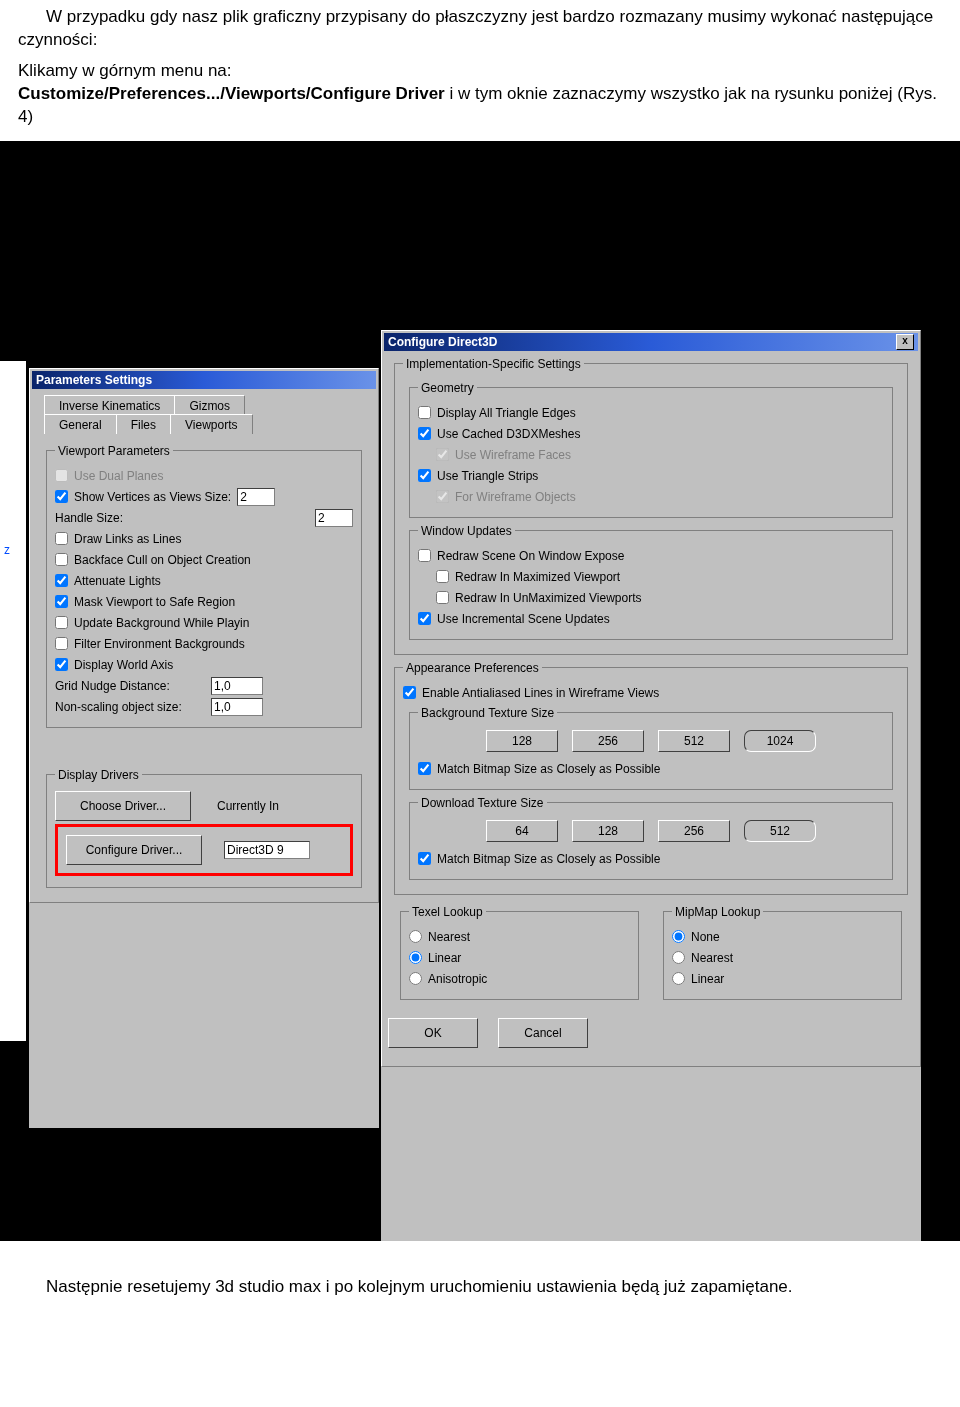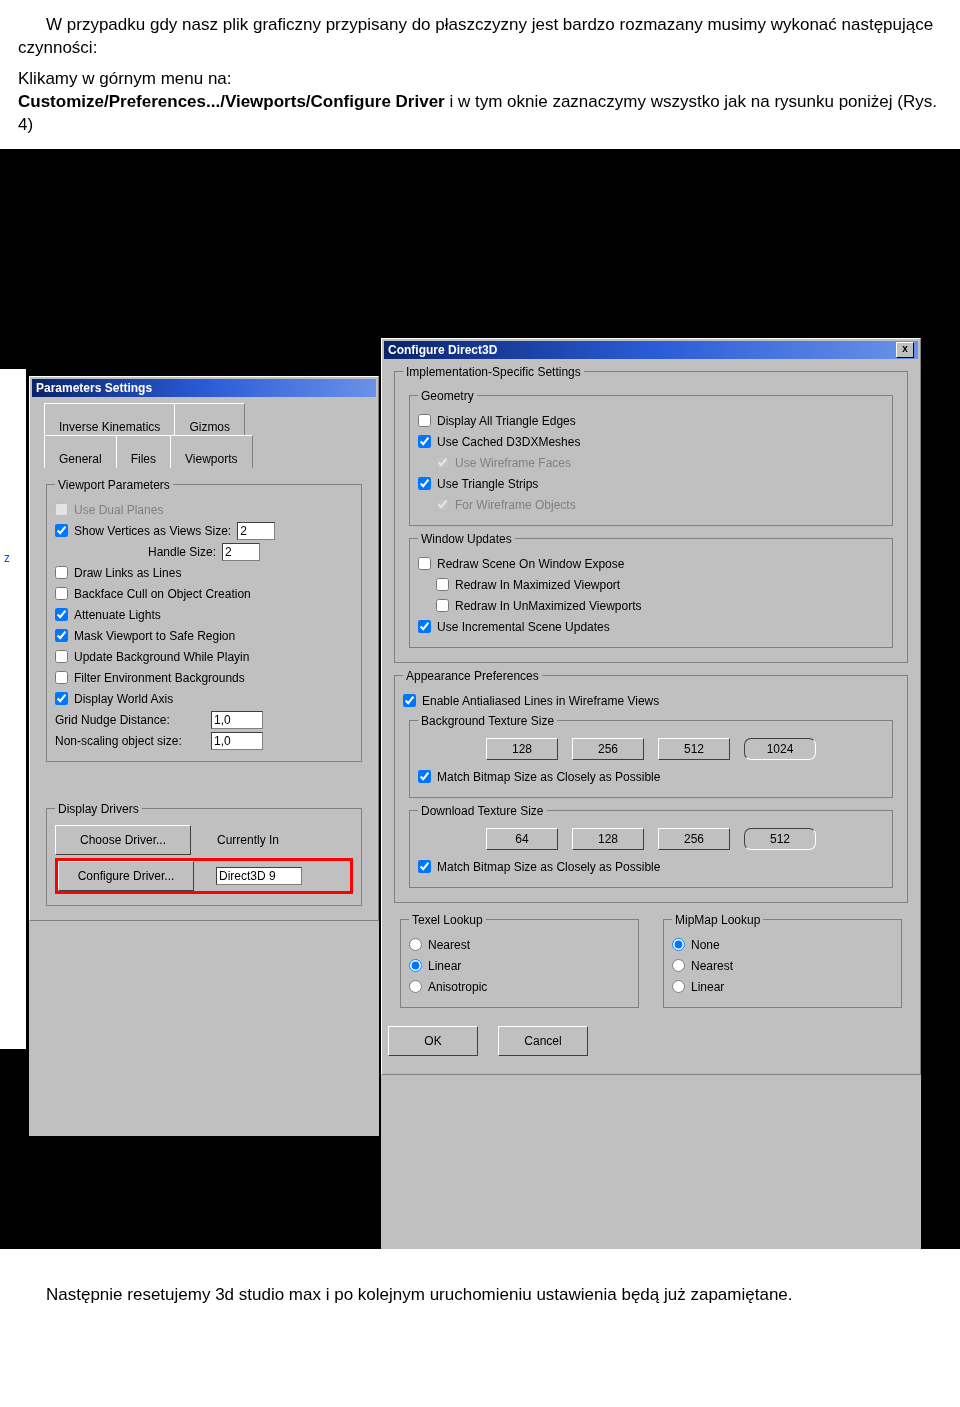--- a/index.html
+++ b/index.html
@@ -9,21 +9,21 @@
     font-size: 16px;
     color: #000;
     background: #fff;
     width: 960px;
   }
   .intro-text {
     padding: 6px 18px 4px 18px;
     line-height: 1.35;
     font-size: 17px;
   }
-  .intro-text p { margin: 8px 0 8px 0; }
+  .intro-text p { margin: 0 0 8px 0; }
   .intro-text .indent { text-indent: 28px; }
   .intro-text b  { font-weight: bold; }
 
   .black-stage {
     width: 960px;
     height: 1100px;
     background: #000;
     position: relative;
     overflow: hidden;
   }
@@ -110,21 +110,21 @@
   }
   .row-buttons{ display:flex; gap:14px; justify-content:center; margin-top:4px;}
   
   
   #prefDialog { left:28px; top:226px; width:350px; height:760px; }
   #prefDialog .body{ padding:6px 8px;}
   .tab-row{
     display:flex; margin:6px 0 0 12px; gap:0;
   }
   .tab{
-    font-size:12px; padding:16px 14px 2px 14px;
+    font-size:12px; padding:3px 14px 2px 14px;
     background:#c0c0c0;
     border:1px solid #808080;
     border-bottom:none;
     border-top-color:#fff; border-left-color:#fff;
     margin-right:-1px;
   }
   .red-box{ border:3px solid #ff0000; }
 
   
   #cfgDialog { left:380px; top:188px; width:540px; height:1082px; }
@@ -177,21 +177,21 @@
           <legend>Viewport Parameters</legend>
           <label class="row disabled">
             <input type="checkbox" disabled="" style="">
             <span>Use Dual Planes</span>
           </label>
           <label class="row">
             <input type="checkbox" checked="" style="">
             <span>Show Vertices as Views   Size:</span>
             <input class="num-in" value="2" style="">
           </label>
-          <div class="field-row" style="justify-content:center;">
+          <div class="field-row" style="justify-content:space-between;">
             <span class="lbl">Handle Size:</span>
             <input class="num-in" value="2" style="">
           </div>
           <label class="row">
             <input type="checkbox" style="">
             <span>Draw Links as Lines</span>
           </label>
           <label class="row">
             <input type="checkbox" style="">
             <span>Backface Cull on Object Creation</span>
@@ -225,21 +225,21 @@
             <input class="num-in" style="width: 46px;" value="1,0">
           </div>
         </fieldset>
 
         <fieldset class="grp" style="margin-top:40px;">
           <legend>Display Drivers</legend>
           <div class="field-row">
             <button class="btn btn-wide">Choose Driver...</button>
             <span class="lbl" style="margin-left:20px;">Currently In</span>
           </div>
-          <div class="field-row red-box" style="padding:0;">
+          <div class="field-row red-box" style="padding:8px;">
             <button class="btn btn-wide">Configure Driver...</button>
             <input class="num-in wide-in" style="margin-left: 16px;" value="Direct3D 9">
           </div>
         </fieldset>
       </div>
     </div>
   </div>
 
   <div id="cfgDialog" class="win-dialog">
     <div class="win-inner">

